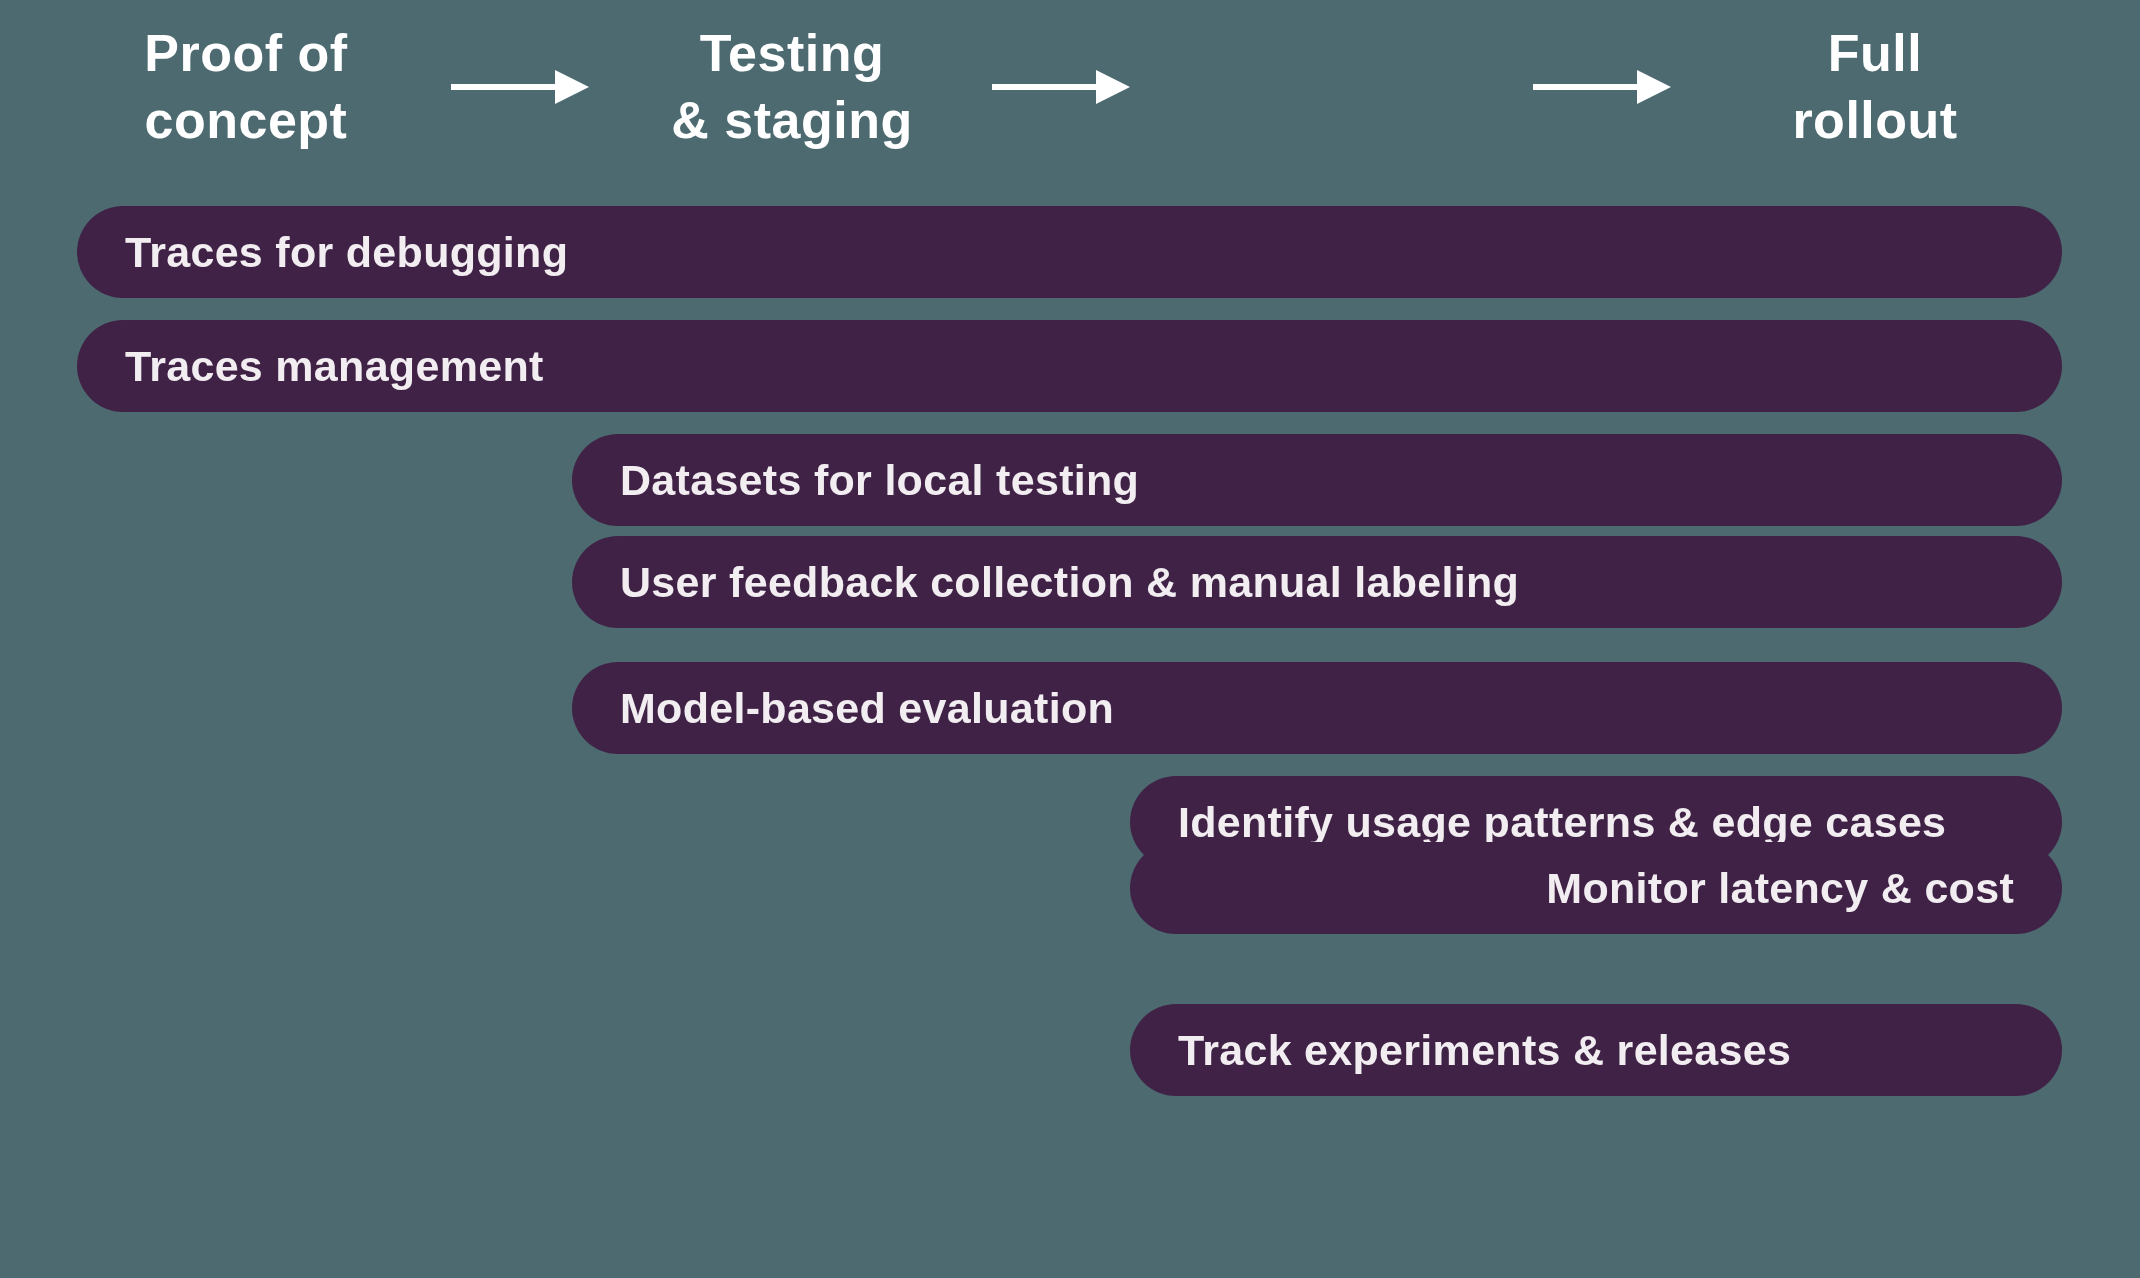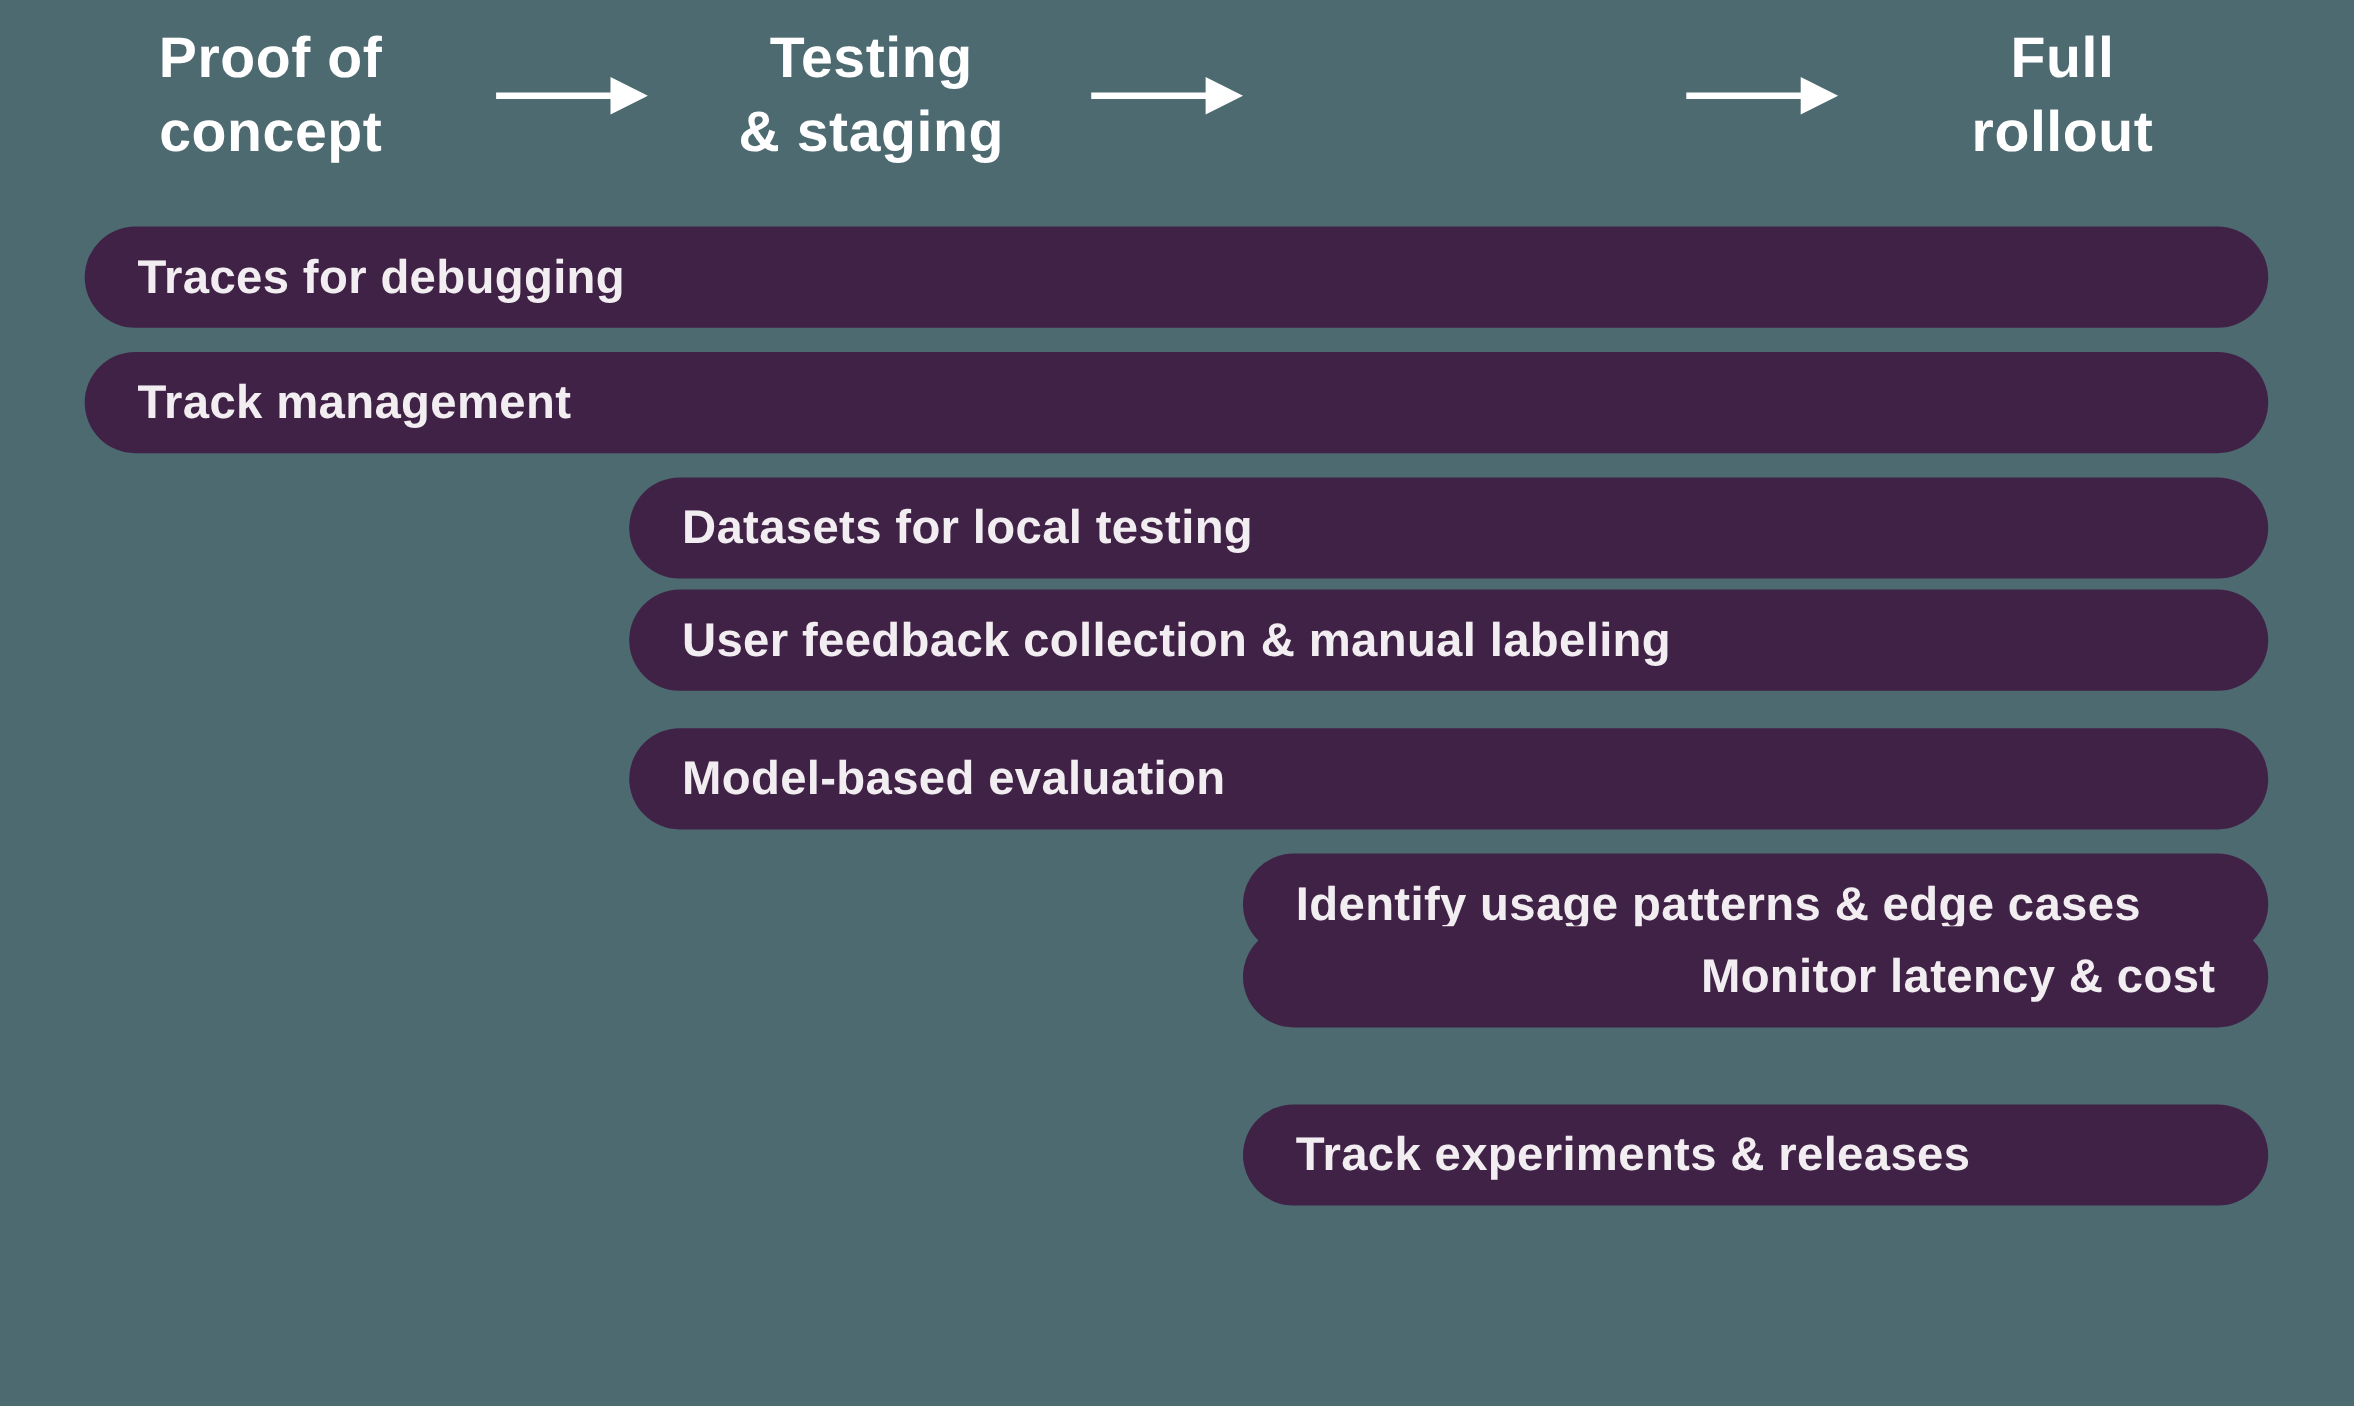--- a/index.html
+++ b/index.html
@@ -17,21 +17,21 @@
     top: 20px;
     transform: translateX(-50%);
     color: #FFFFFF;
     font-size: 52px;
     line-height: 67px;
     font-weight: 700;
     text-align: center;
     white-space: pre-line;
     letter-spacing: 0.5px;
   }
-  .stage-1 { left: 246px; text-align: right; }
+  .stage-1 { left: 246px; }
   .stage-2 { left: 792px; }
   .stage-3 { left: 1328px; }
   .stage-4 { left: 1875px; }
   
   .arrow {
     position: absolute;
     top: 67px;
     width: 140px;
     height: 40px;
   }
@@ -93,21 +93,21 @@
   </svg>
   <svg class="arrow arrow-3" viewBox="0 0 140 40" xmlns="http://www.w3.org/2000/svg">
     <line x1="2" y1="20" x2="112" y2="20" stroke="#FFFFFF" stroke-width="6"></line>
     <polygon points="106,3 140,20 106,37" fill="#FFFFFF"></polygon>
   </svg>
 
   <div class="bar cols-a row-1">
     <span>Traces for debugging</span>
   </div>
   <div class="bar cols-a row-2">
-    <span>Track management</span>
+    <span>Traces management</span>
   </div>
   <div class="bar cols-b row-3">
     <span>Datasets for local testing</span>
   </div>
   <div class="bar cols-b row-4">
     <span>User feedback collection &amp; manual labeling</span>
   </div>
   <div class="bar cols-c row-6">
     <span>Identify usage patterns &amp; edge cases</span>
   </div>

